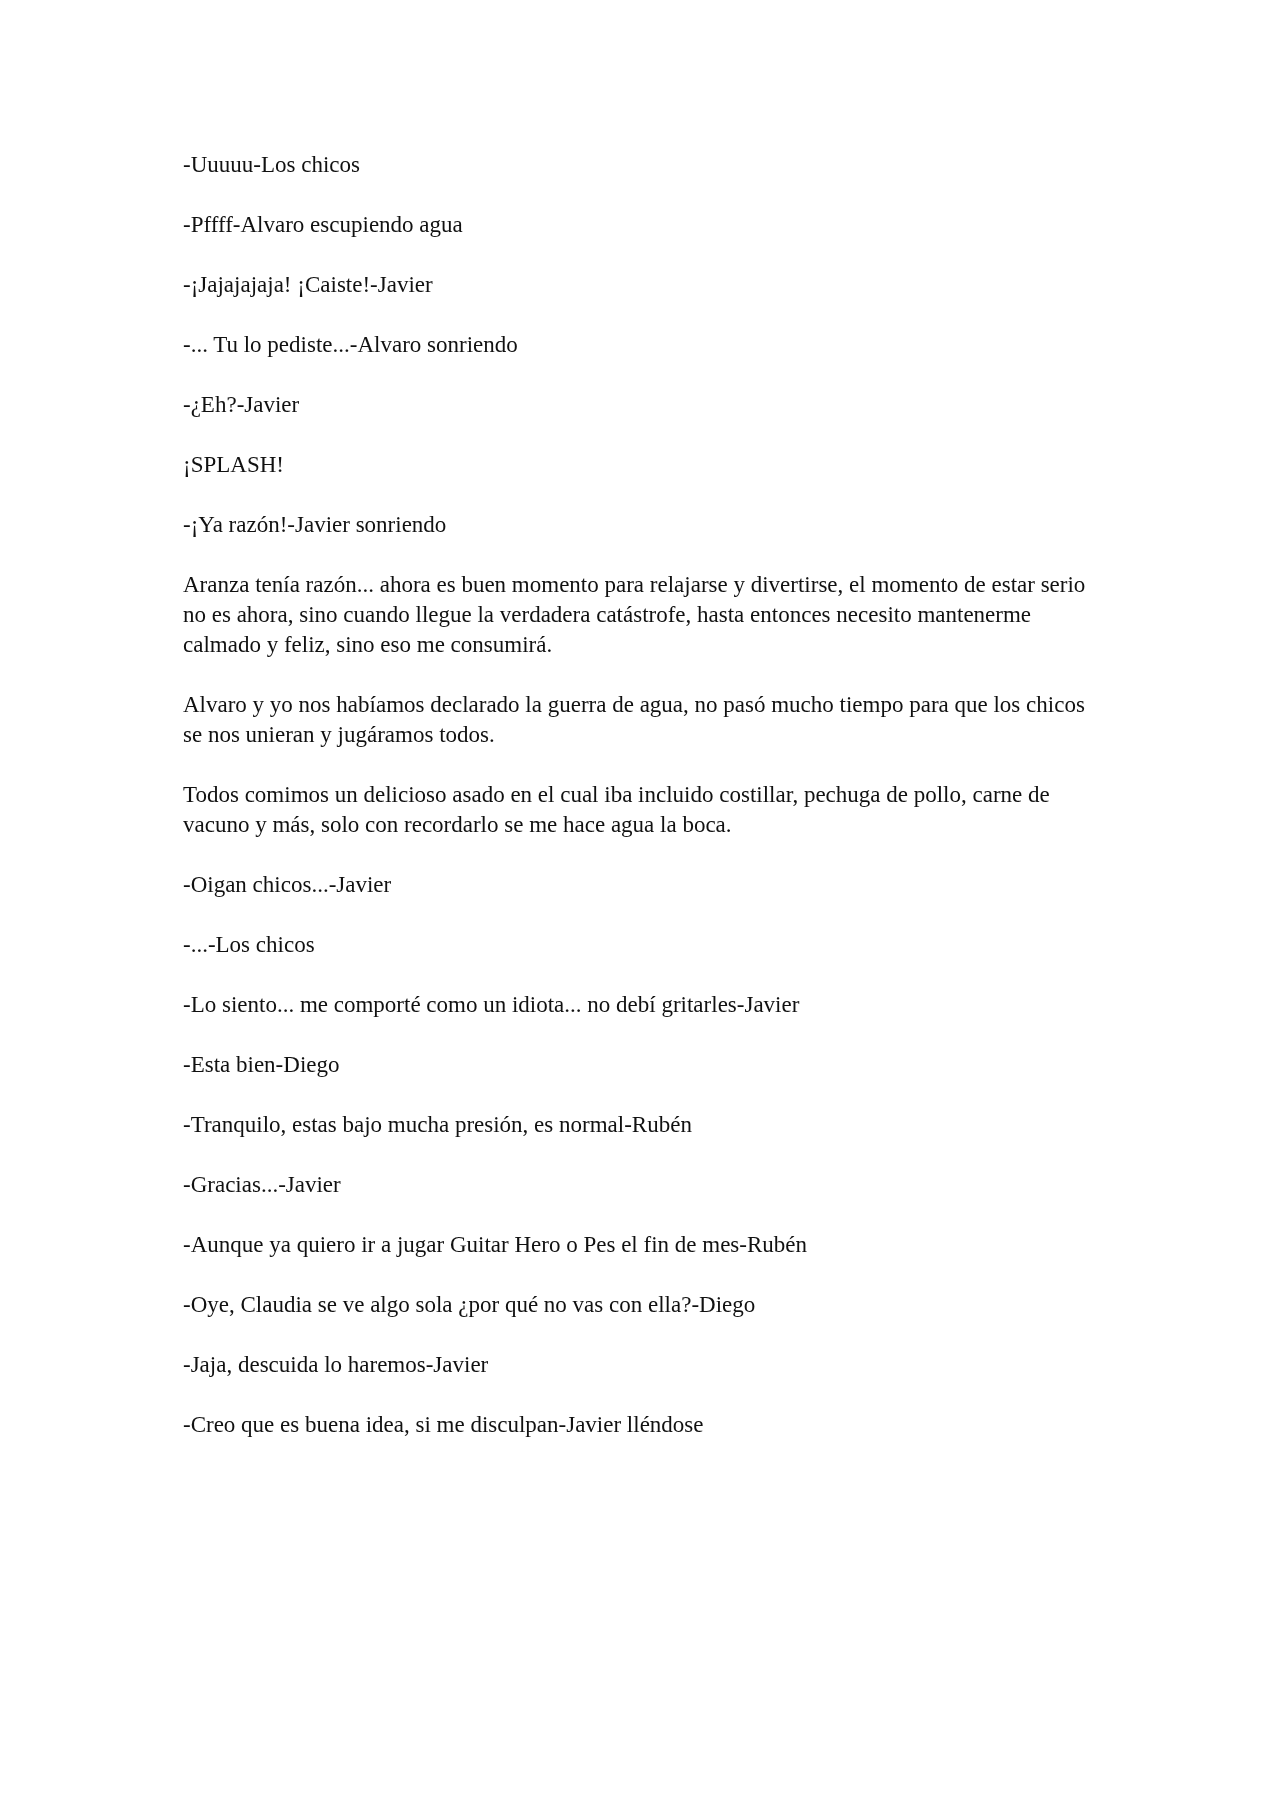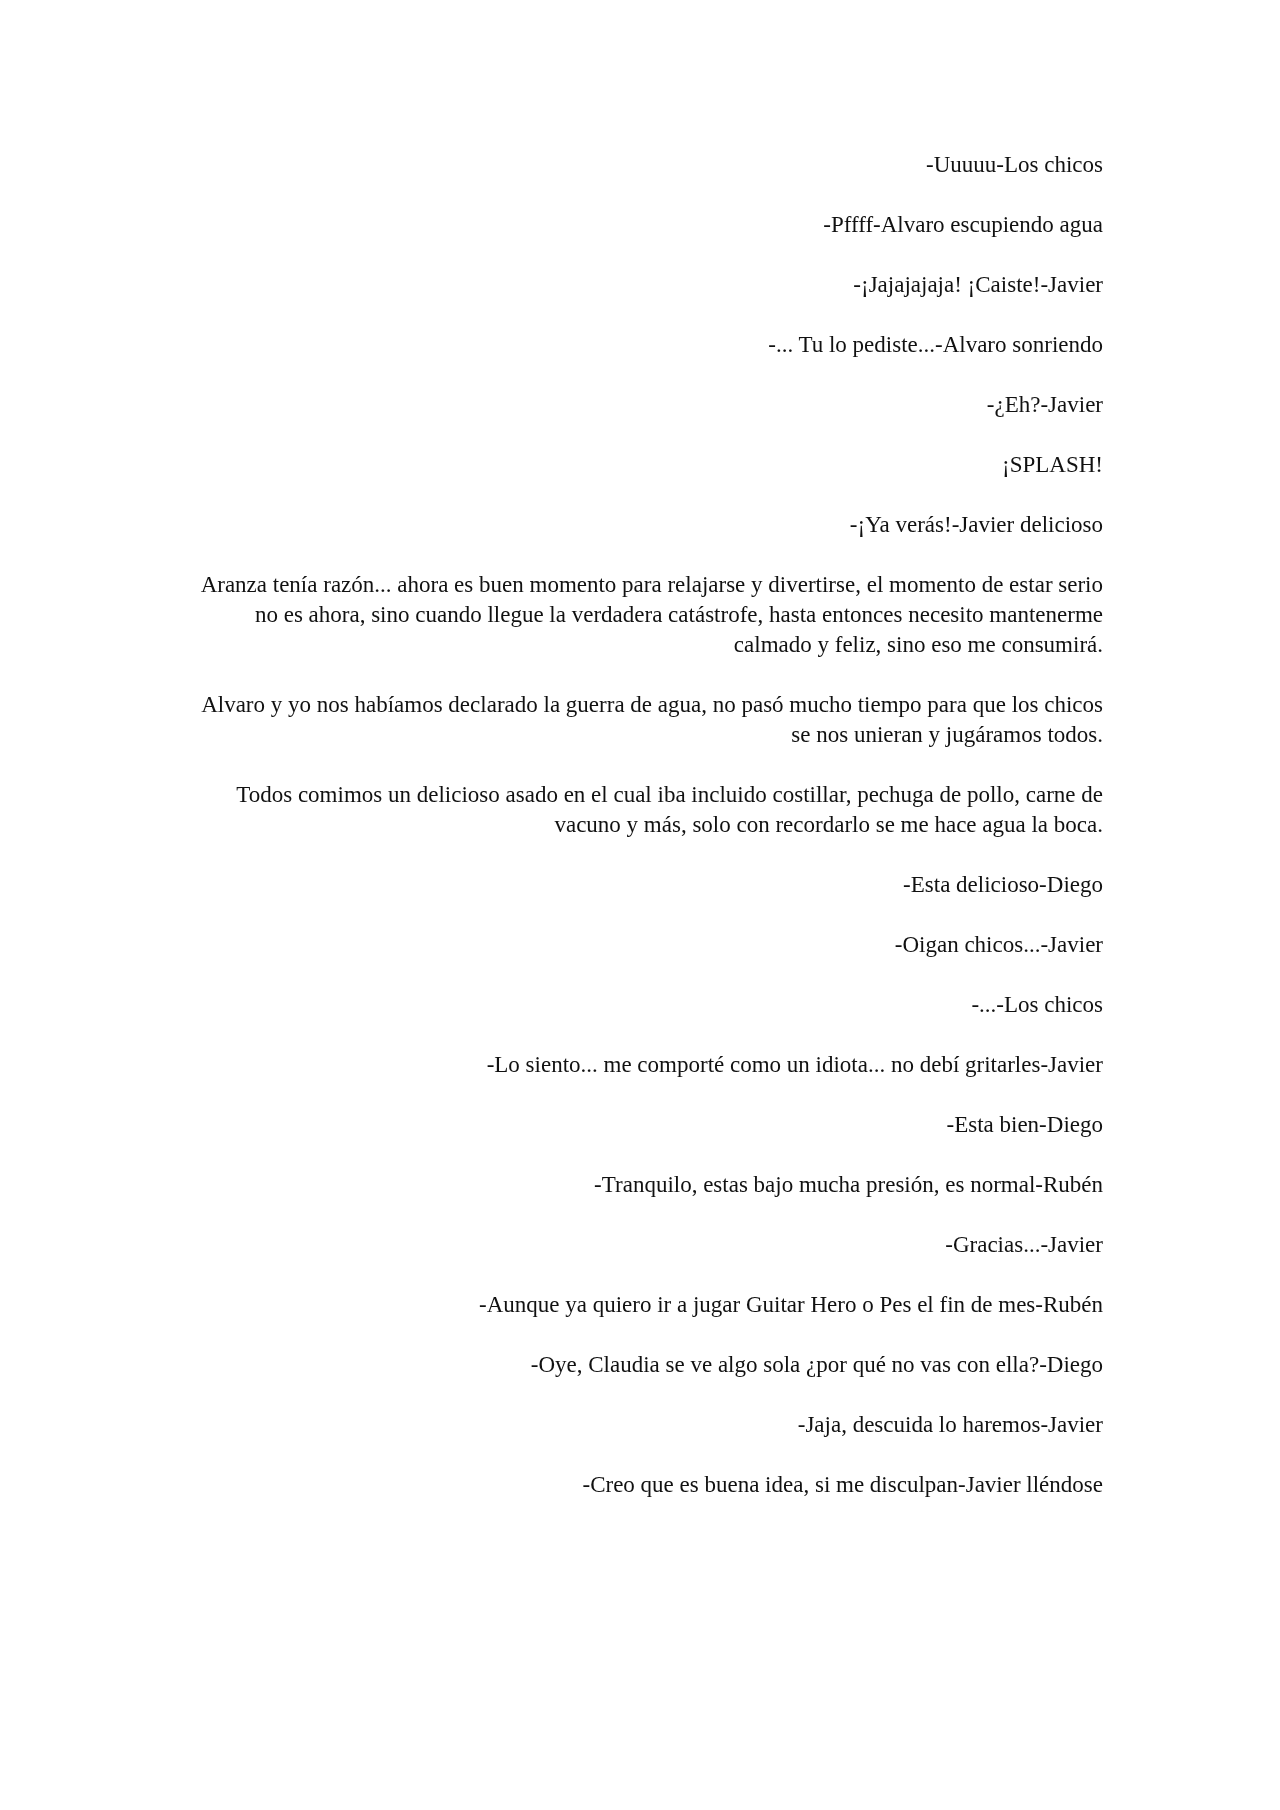--- a/index.html
+++ b/index.html
@@ -19,38 +19,36 @@
       top: 150px;
       width: 920px;
       font-family: "Liberation Serif", "DejaVu Serif", serif;
       font-size: 23px;
       line-height: 30px;
       color: #111111;
     }
     .para {
       margin: 0 0 30px 0;
       padding: 0;
-      text-align: right;
     }
   </style>
 </head>
 <body>
 
 <div class="page">
   <p class="para">-Uuuuu-Los chicos</p>
   <p class="para">-Pffff-Alvaro escupiendo agua</p>
   <p class="para">-¡Jajajajaja! ¡Caiste!-Javier</p>
   <p class="para">-... Tu lo pediste...-Alvaro sonriendo</p>
   <p class="para">-¿Eh?-Javier</p>
   <p class="para">¡SPLASH!</p>
-  <p class="para">-¡Ya verás!-Javier delicioso</p>
+  <p class="para">-¡Ya razón!-Javier sonriendo</p>
   <p class="para">Aranza tenía razón... ahora es buen momento para relajarse y divertirse, el momento de estar serio no es ahora, sino cuando llegue la verdadera catástrofe, hasta entonces necesito mantenerme calmado y feliz, sino eso me consumirá.</p>
   <p class="para">Alvaro y yo nos habíamos declarado la guerra de agua, no pasó mucho tiempo para que los chicos se nos unieran y jugáramos todos.</p>
   <p class="para">Todos comimos un delicioso asado en el cual iba incluido costillar, pechuga de pollo, carne de vacuno y más, solo con recordarlo se me hace agua la boca.</p>
-  <p class="para">-Esta delicioso-Diego</p>
   <p class="para">-Oigan chicos...-Javier</p>
   <p class="para">-...-Los chicos</p>
   <p class="para">-Lo siento... me comporté como un idiota... no debí gritarles-Javier</p>
   <p class="para">-Esta bien-Diego</p>
   <p class="para">-Tranquilo, estas bajo mucha presión, es normal-Rubén</p>
   <p class="para">-Gracias...-Javier</p>
   <p class="para">-Aunque ya quiero ir a jugar Guitar Hero o Pes el fin de mes-Rubén</p>
   <p class="para">-Oye, Claudia se ve algo sola ¿por qué no vas con ella?-Diego</p>
   <p class="para">-Jaja, descuida lo haremos-Javier</p>
   <p class="para">-Creo que es buena idea, si me disculpan-Javier lléndose</p>

